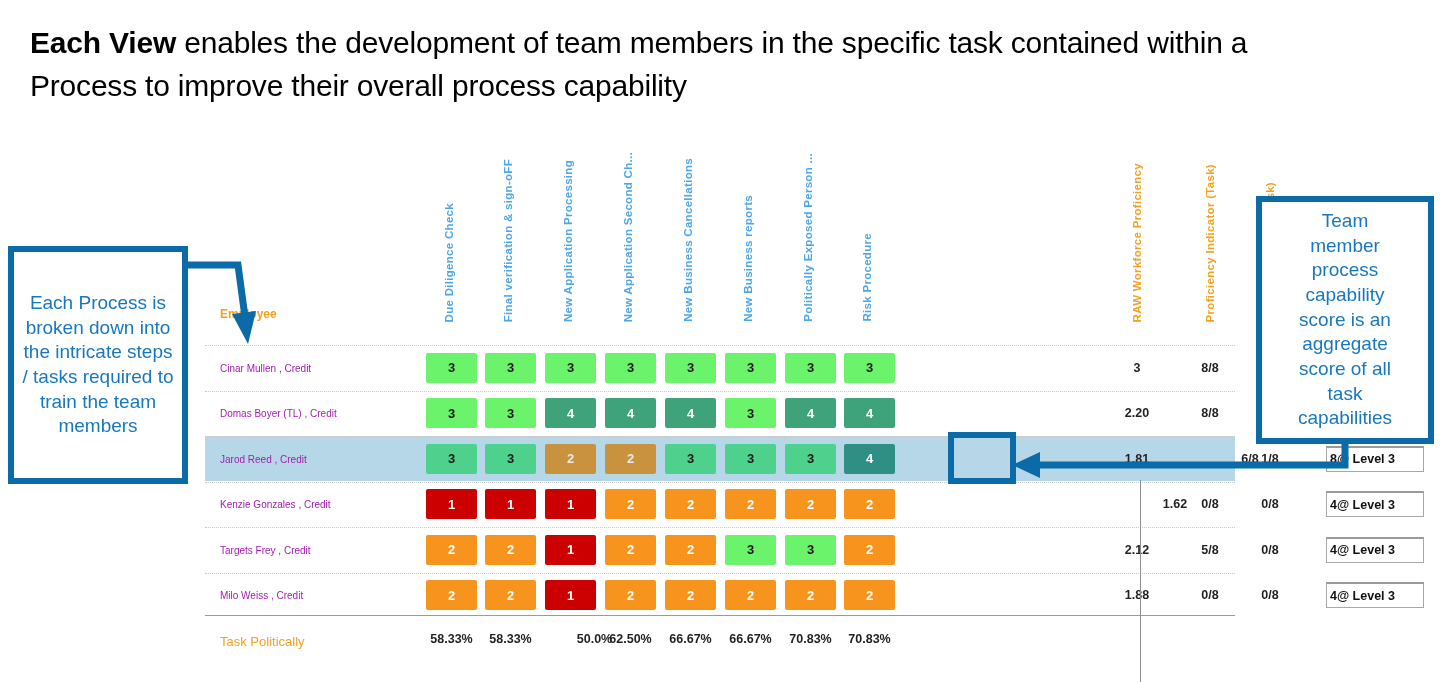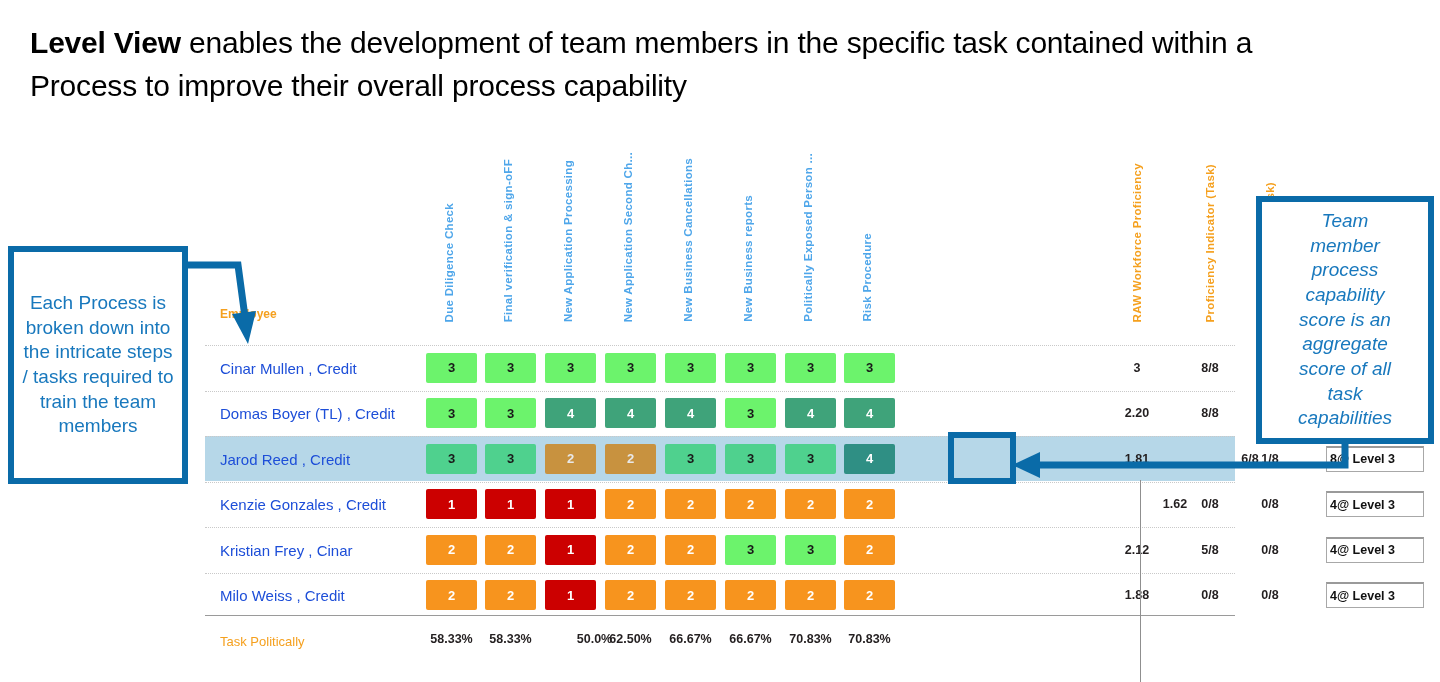--- a/index.html
+++ b/index.html
@@ -43,21 +43,21 @@
   .row{
     position:absolute;left:0;width:1030px;height:45px;
   }
   .row.hl{background:#b6d7e8;}
   .row .sep{
     position:absolute;left:0;top:0;width:1030px;height:1px;
     border-top:1px dotted #c9c9c9;
   }
   .emp{
     position:absolute;left:15px;top:50%;transform:translateY(-50%);
-    font-size:15px;color:#1d4ed8;white-space:nowrap;
+    font-size:10px;color:#a21caf;white-space:nowrap;
   }
 
   
   .cell{
     position:absolute;top:50%;transform:translateY(-50%);
     width:51px;height:30px;border-radius:2px;
     font-size:13px;font-weight:bold;
     display:flex;align-items:center;justify-content:center;
     box-sizing:border-box;
   }
@@ -118,38 +118,38 @@
     display:flex;align-items:center;justify-content:center;
     text-align:center;
     line-height:1.3;
   }
   #callout-left{
     left:8px;top:246px;width:180px;height:238px;
     font-size:19px;padding:6px 8px;
   }
   #callout-right{
     left:1256px;top:196px;width:178px;height:248px;
-    font-size:19px;padding:6px 24px;font-style:italic;
+    font-size:19px;padding:6px 24px;
   }
 
   
   #focus-box{
     position:absolute;left:948px;top:432px;width:68px;height:52px;
     border:6px solid #0a6ba8;box-sizing:border-box;
     background:transparent;
   }
 
   svg.conn{position:absolute;left:0;top:0;width:1440px;height:682px;
            pointer-events:none;}
 </style>
 </head>
 <body>
 
 <div id="title">
-  <span class="b">Level View</span><span> enables the development of team members in the specific task contained within a Process to improve their overall process capability</span>
+  <span class="b">Each View</span><span> enables the development of team members in the specific task contained within a Process to improve their overall process capability</span>
 </div>
 
 <div id="table">
 
   <div id="task-headers">
       <div class="hdr-rot hdr-task" style="left: 238px; bottom: 338px;">Due Diligence Check</div>
       <div class="hdr-rot hdr-task" style="left: 297px; bottom: 338px;">Final verification &amp; sign-oFF</div>
       <div class="hdr-rot hdr-task" style="left: 357px; bottom: 338px;">New Application Processing</div>
       <div class="hdr-rot hdr-task" style="left: 417px; bottom: 338px;">New Application Second Ch...</div>
       <div class="hdr-rot hdr-task" style="left: 477px; bottom: 338px;">New Business Cancellations</div>
@@ -227,21 +227,21 @@
         <div class="cell c-orange" style="left: 520px;">2</div>
         <div class="cell c-orange" style="left: 580px;">2</div>
         <div class="cell c-orange" style="left: 639px;">2</div>
         <div class="num" style="left: 940px; width: 60px;">1.62</div>
         <div class="num" style="left: 975px; width: 60px;">0/8</div>
         <div class="num" style="left: 1035px; width: 60px;">0/8</div>
         <div class="tgt">4@ Level 3</div>
       </div>
       <div class="row" style="top: 387px;">
         <div class="sep"></div>
-        <div class="emp">Kristian Frey , Cinar</div>
+        <div class="emp">Targets Frey , Credit</div>
         <div class="cell c-orange" style="left: 221px;">2</div>
         <div class="cell c-orange" style="left: 280px;">2</div>
         <div class="cell c-red" style="left: 340px;">1</div>
         <div class="cell c-orange" style="left: 400px;">2</div>
         <div class="cell c-orange" style="left: 460px;">2</div>
         <div class="cell c-green" style="left: 520px;">3</div>
         <div class="cell c-green" style="left: 580px;">3</div>
         <div class="cell c-orange" style="left: 639px;">2</div>
         <div class="num" style="left: 902px; width: 60px;">2.12</div>
         <div class="num" style="left: 975px; width: 60px;">5/8</div>

